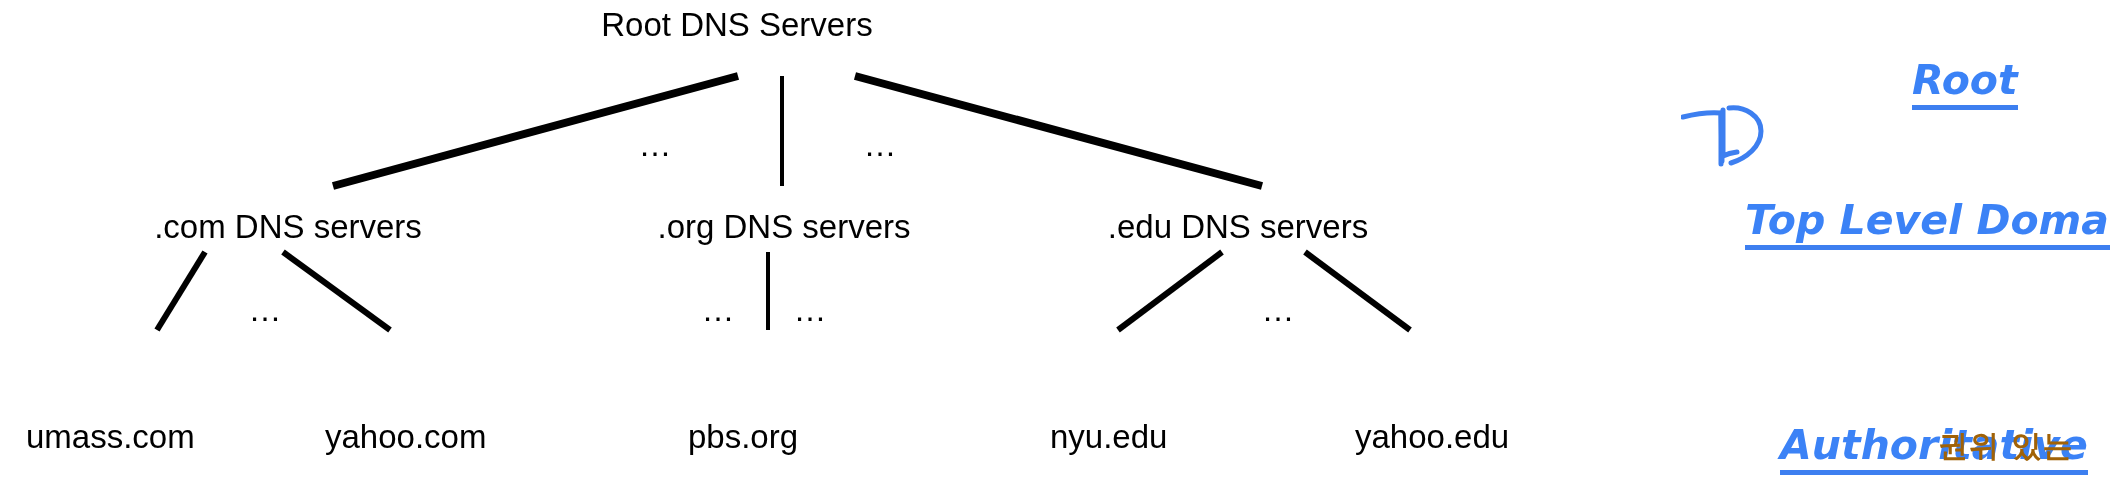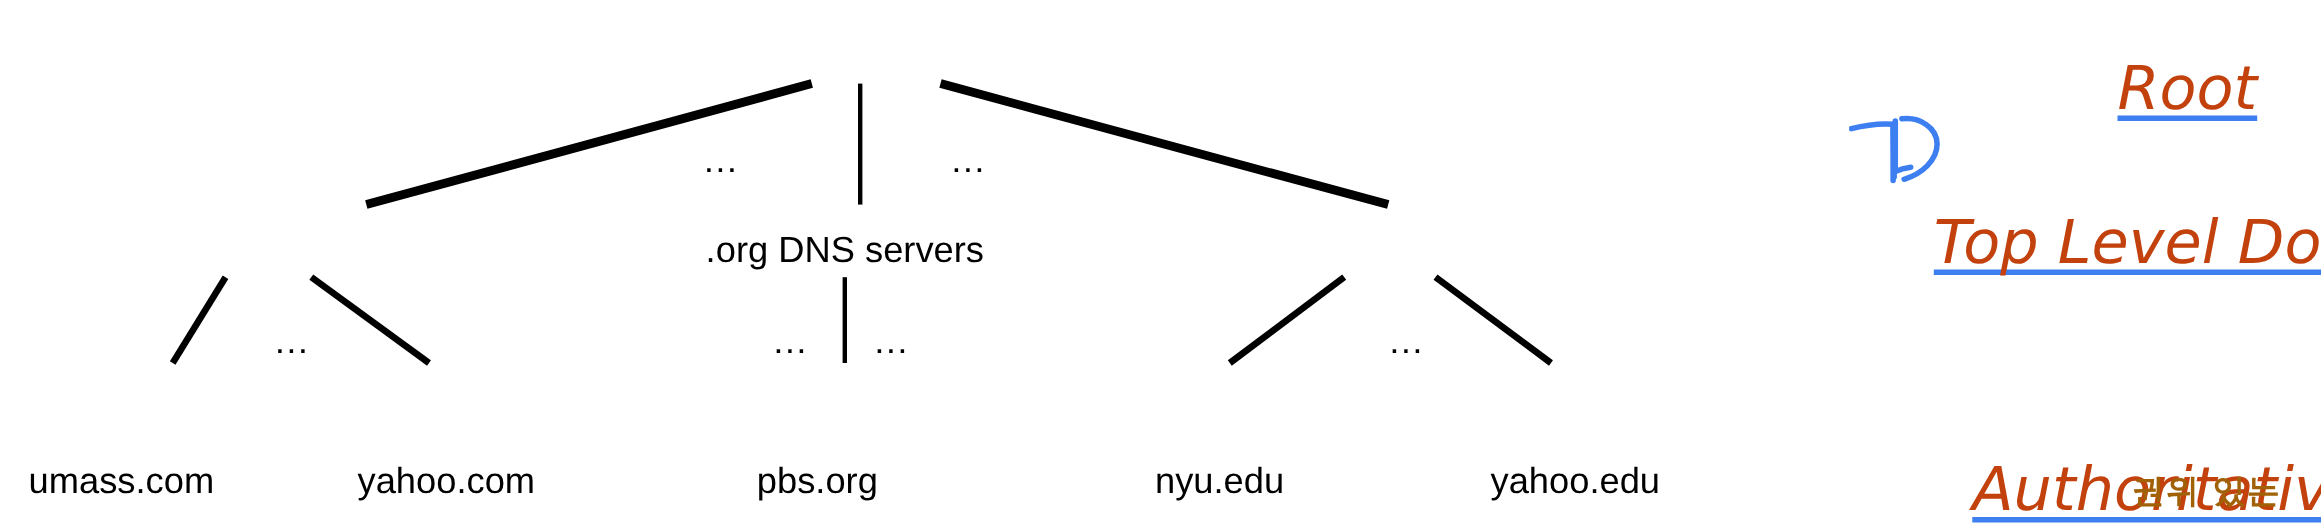--- a/index.html
+++ b/index.html
@@ -44,24 +44,24 @@
     position: absolute;
     left: 0;
     top: 0;
     width: 2110px;
     height: 477px;
     pointer-events: none;
   }
   .annot {
     position: absolute;
     font-style: italic;
-    font-weight: normal;
+    font-weight: bold;
     white-space: pre;
-    color: #c2410c;
-    font-size: 55px;
+    color: #3b82f6;
+    font-size: 41px;
     line-height: 48px;
     font-family: "DejaVu Sans", sans-serif;
   }
   .annot .txt {
     display: inline-block;
     border-bottom: 5px solid #3d7ff0;
     padding-bottom: 1px;
   }
   .hand {
     position: absolute;
@@ -89,22 +89,25 @@
         <line x1="782" y1="76" x2="782" y2="186" stroke-width="4"></line>
         <line x1="855" y1="76" x2="1262" y2="186" stroke-width="8"></line>
         <line x1="205" y1="252" x2="157" y2="330" stroke-width="6"></line>
         <line x1="283" y1="252" x2="390" y2="330" stroke-width="6"></line>
         <line x1="768" y1="252" x2="768" y2="330" stroke-width="4"></line>
         <line x1="1222" y1="252" x2="1118" y2="330" stroke-width="6"></line>
         <line x1="1305" y1="252" x2="1410" y2="330" stroke-width="6"></line>
       </g>
   </svg>
 
+  <div class="node center" style="left:737px; top:6px;">Root DNS Servers</div>
 
-  <div class="node center" style="left:768px; top:208px;">.org DNS servers</div>
+  <div class="node center" style="left:288px; top:208px;">.com DNS servers</div>
+  <div class="node center" style="left:784px; top:208px;">.org DNS servers</div>
+  <div class="node center" style="left:1238px; top:208px;">.edu DNS servers</div>
 
   <div class="node left" style="left:26px; top:342px;">
     <div>umass.com</div>
     
   </div>
   <div class="node left" style="left:325px; top:342px;">
     <div>yahoo.com</div>
     
   </div>
   <div class="node left" style="left:688px; top:342px;">

